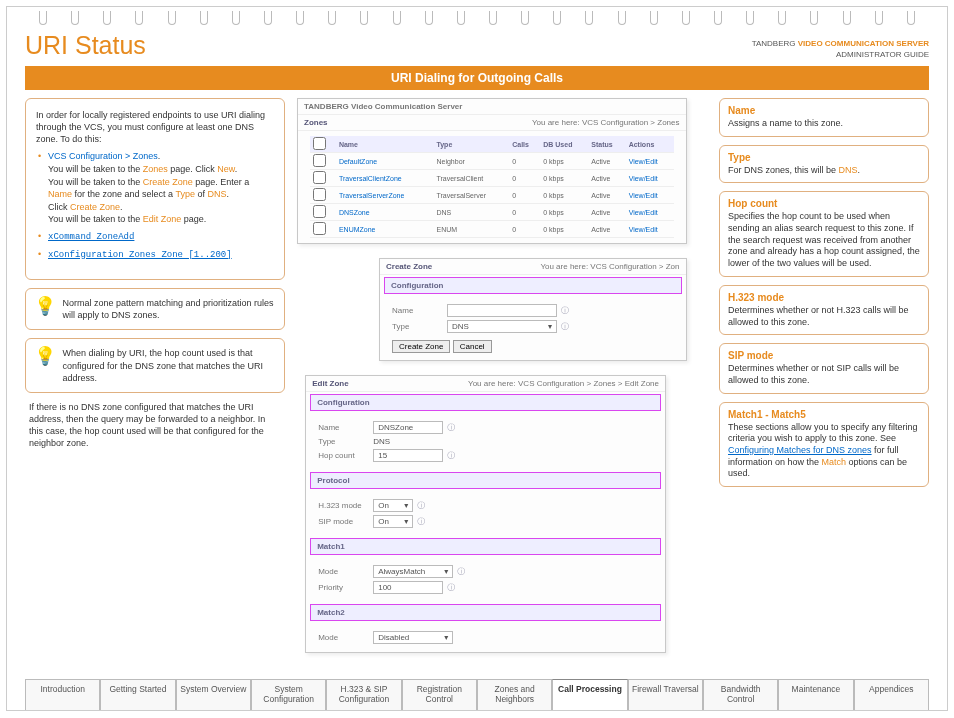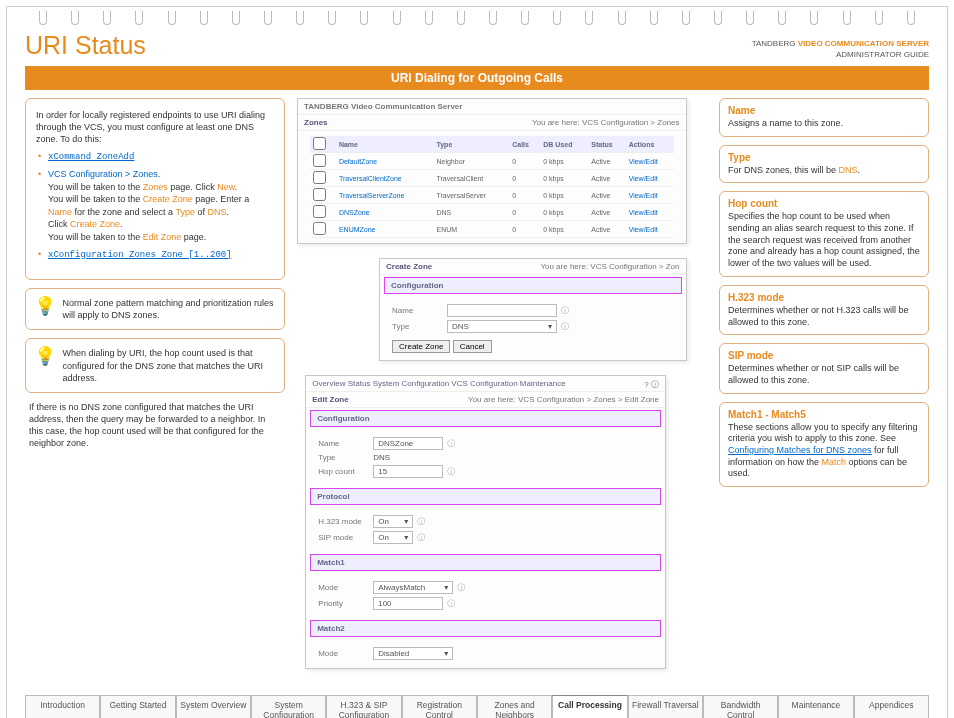--- a/index.html
+++ b/index.html
@@ -94,28 +94,28 @@
   </div>
 
   <div class="ribbon">URI Dialing for Outgoing Calls</div>
 
   <div class="cols">
 
     <div class="col col-left">
       <div class="box">
         <p>In order for locally registered endpoints to use URI dialing through the VCS, you must configure at least one DNS zone.  To do this:</p>
         <ul class="steps">
-          <li><span class="cmd">xCommand ZoneAdd</span></li>
           <li>
             <span class="hl-blue">VCS Configuration &gt; Zones</span>.<br>
             <span>You will be taken to the </span><span class="hl-orange">Zones</span><span> page. Click </span><span class="hl-orange">New</span><span>.</span><br>
             <span>You will be taken to the </span><span class="hl-orange">Create Zone</span><span> page. Enter a </span><span class="hl-orange">Name</span><span> for the zone and select a </span><span class="hl-orange">Type</span><span> of </span><span class="hl-orange">DNS</span><span>.</span><br>
             <span>Click </span><span class="hl-orange">Create Zone</span><span>.</span><br>
             <span>You will be taken to the </span><span class="hl-orange">Edit Zone</span><span> page.</span>
           </li>
+          <li><span class="cmd">xCommand ZoneAdd</span></li>
           <li><span class="cmd">xConfiguration Zones Zone [1..200]</span></li>
         </ul>
       </div>
 
       <div class="tipbox">
         <div class="bulb">💡</div>
         <p>Normal zone pattern matching and prioritization rules will apply to DNS zones.</p>
       </div>
       <div class="tipbox">
         <div class="bulb">💡</div>
@@ -215,21 +215,20 @@
               <span style="margin-left:4px;color:#aab;">ⓘ</span>
             </div>
           <div class="btn-row">
             <button>Create Zone</button>
             <button>Cancel</button>
           </div>
         </div>
       </div>
 
       <div class="sshot" style="width:88%;margin-left:2%;">
-        <div class="hdrbar"><span style="color:#668;">Overview  Status  System Configuration  VCS Configuration  Maintenance</span> <span style="float:right;">? ⓘ</span></div>
         <div class="hdrbar" style="display:flex;justify-content:space-between;">
           <b style="color:#557;">Edit Zone</b>
           <span>You are here: VCS Configuration &gt; Zones &gt; Edit Zone</span>
         </div>
         <div class="section">Configuration</div>
         <div class="body">
           <div class="fld">
               <label>Name</label>
               <span class="inp">DNSZone</span> 
               <span style="margin-left:4px;color:#aab;">ⓘ</span>

